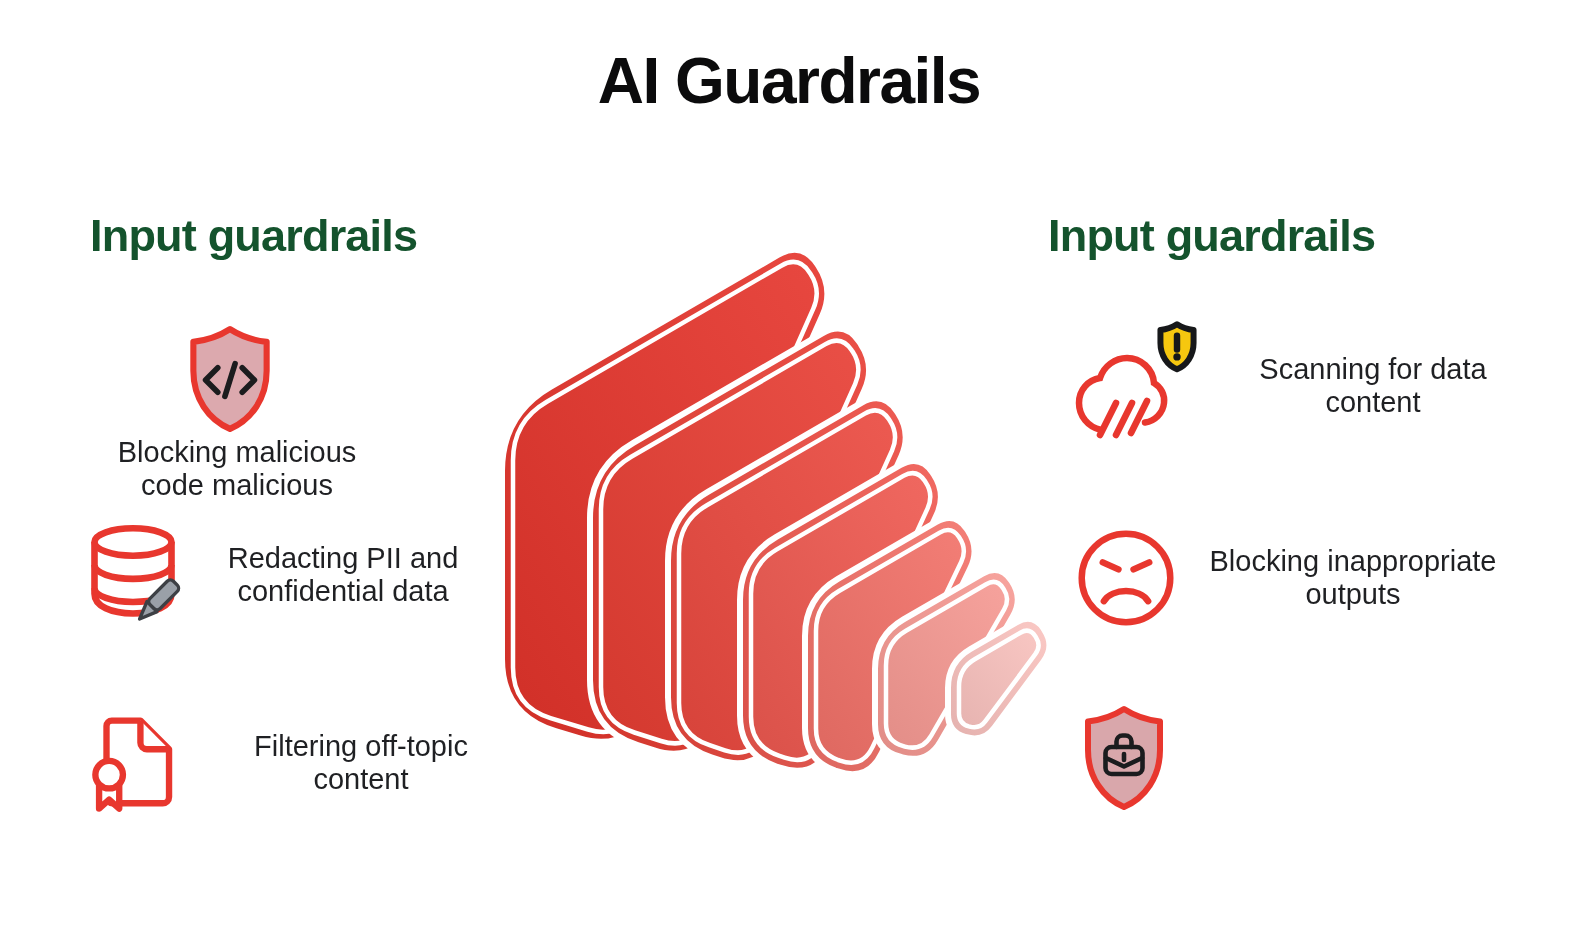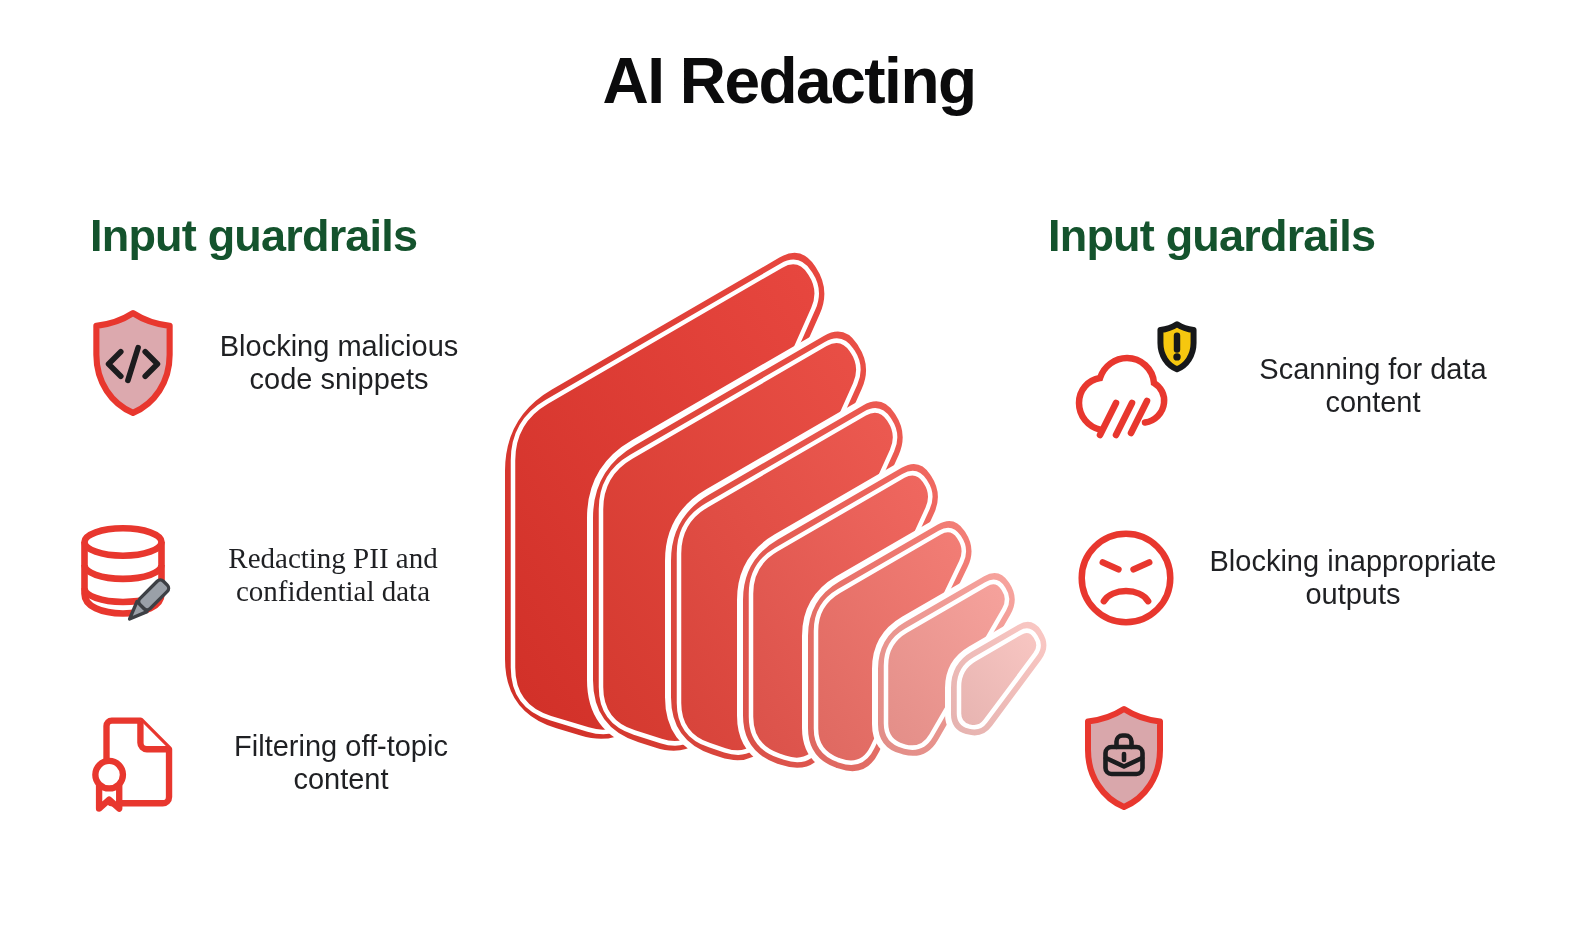--- a/index.html
+++ b/index.html
@@ -73,62 +73,62 @@
     <path d="M740.0,600.0 Q740.0,558.0 776.3,536.9 L900.1,465.2 Q920.0,453.6 932.7,472.8 L933.7,474.4 Q946.4,493.7 936.8,514.6 L831.3,745.6 Q815.6,780.0 779.9,767.7 L776.3,766.5 Q740.0,754.0 740.0,715.6 Z" fill="url(#slabg3)" stroke="#ffffff" stroke-width="6" stroke-linejoin="round"></path>
     <path d="M751.0,593.7 Q751.0,564.3 776.4,549.6 L903.4,475.9 Q916.5,468.3 924.9,481.0 L925.5,482.0 Q933.9,494.6 927.6,508.4 L820.7,742.3 Q809.7,766.4 784.7,757.7 L778.8,755.7 Q751.0,746.2 751.0,716.8 Z" fill="none" stroke="#ffffff" stroke-width="4.5" stroke-linejoin="round"></path>
     <path d="M805.0,636.0 Q805.0,598.0 837.9,578.9 L936.3,521.8 Q955.0,511.0 966.9,529.0 L967.9,530.5 Q979.8,548.6 970.4,568.1 L881.8,753.1 Q868.0,782.0 837.8,771.4 L835.2,770.6 Q805.0,760.0 805.0,728.0 Z" fill="url(#slabg4)" stroke="#ffffff" stroke-width="6" stroke-linejoin="round"></path>
     <path d="M816.0,630.9 Q816.0,604.3 839.0,591.0 L939.7,532.6 Q951.5,525.7 959.0,537.1 L959.6,538.1 Q967.1,549.4 961.3,561.7 L872.5,747.1 Q862.3,768.4 840.1,760.6 L838.2,760.0 Q816.0,752.2 816.0,728.6 Z" fill="none" stroke="#ffffff" stroke-width="4.5" stroke-linejoin="round"></path>
     <path d="M875.0,669.0 Q875.0,636.0 903.5,619.4 L982.6,573.6 Q1000.0,563.5 1011.1,580.3 L1012.0,581.7 Q1023.1,598.6 1013.0,616.0 L940.5,741.4 Q927.5,764.0 902.3,757.3 L900.2,756.7 Q875.0,750.0 875.0,723.9 Z" fill="url(#slabg5)" stroke="#ffffff" stroke-width="6" stroke-linejoin="round"></path>
     <path d="M886.0,665.4 Q886.0,642.3 906.0,630.7 L986.2,584.2 Q996.5,578.2 1003.1,588.2 L1003.6,589.0 Q1010.2,598.9 1004.2,609.3 L931.2,735.6 Q922.2,751.2 904.8,746.6 L903.4,746.2 Q886.0,741.5 886.0,723.6 Z" fill="none" stroke="#ffffff" stroke-width="4.5" stroke-linejoin="round"></path>
     <path d="M948.0,688.0 Q948.0,662.0 970.5,649.0 L1016.4,622.3 Q1033.0,612.7 1043.6,628.7 L1044.4,630.1 Q1055.0,646.1 1043.5,661.5 L994.3,727.7 Q983.7,742.0 966.6,737.2 L965.1,736.8 Q948.0,732.0 948.0,714.2 Z" fill="url(#slabg6)" stroke="#ffffff" stroke-width="6" stroke-linejoin="round"></path>
     <path d="M959.0,686.5 Q959.0,668.3 974.7,659.2 L1020.4,632.7 Q1029.5,627.4 1035.3,636.2 L1035.8,636.9 Q1041.6,645.7 1035.3,654.2 L985.4,721.2 Q979.4,729.4 969.6,726.6 L968.8,726.4 Q959.0,723.7 959.0,713.5 Z" fill="none" stroke="#ffffff" stroke-width="4.5" stroke-linejoin="round"></path>
   </svg>
 
-<div class="page-title">AI Redacting</div>
+<div class="page-title">AI Guardrails</div>
 
 <div class="col-heading" id="heading-input">Input guardrails</div>
 <div class="col-heading" id="heading-output">Input guardrails</div>
 
-<div class="item" style="left:82px;top:304px;height:118px;">
+<div class="item" style="left:82px;top:322px;height:118px;flex-direction:column;">
   <span class="icon-box">
     <svg width="102" height="114" viewBox="0 0 100 112">
       <path d="M50 7 C40 13.5 27 18 14 19.5 L14 48 C14 75 29 96 50 105 C71 96 86 75 86 48 L86 19.5 C73 18 60 13.5 50 7 Z" fill="#dca9ae" stroke="#e8372e" stroke-width="6" stroke-linejoin="round"></path>
       <g stroke="#1c1c1e" stroke-width="5.5" fill="none" stroke-linecap="round" stroke-linejoin="round">
         <path d="M38 45 L26 57 L38 69"></path>
         <path d="M62 45 L74 57 L62 69"></path>
         <path d="M55 41 L45 73"></path>
       </g>
     </svg>
   </span>
   <div class="txt txt-left">
     <span>Blocking malicious</span><br>
-    <span>code snippets</span>
+    <span>code malicious</span>
   </div>
 </div>
 
-<div class="item" style="left:68px;top:513px;height:124px;font-family:Liberation Serif, serif;">
+<div class="item" style="left:78px;top:513px;height:124px;">
   <span class="icon-box">
     <svg width="110" height="112" viewBox="0 0 100 100">
       <path d="M15 20 L15 67 C15 78.5 30.5 85 50 85 C69.5 85 85 78.5 85 67 L85 20" fill="#ffffff" stroke="#e8372e" stroke-width="6"></path>
       <path d="M15 41 A35 12.5 0 0 0 85 41" fill="none" stroke="#e8372e" stroke-width="6"></path>
       <path d="M15 62 A35 12.5 0 0 0 85 62" fill="none" stroke="#e8372e" stroke-width="6"></path>
       <ellipse cx="50" cy="20" rx="35" ry="12.5" fill="#ffffff" stroke="#e8372e" stroke-width="6"></ellipse>
       <g transform="translate(56,90) rotate(-45)" fill="#9aa0a8" stroke="#3d4045" stroke-width="3" stroke-linejoin="round">
         <path d="M0 0 L16 -6.5 L16 6.5 Z"></path>
         <rect x="16" y="-6.5" width="30" height="13" rx="4"></rect>
       </g>
     </svg>
   </span>
   <div class="txt txt-left">
     <span>Redacting PII and</span><br>
     <span>confidential data</span>
   </div>
 </div>
 
-<div class="item" style="left:80px;top:700px;height:126px;">
+<div class="item" style="left:80px;top:700px;height:126px;gap:20px;">
   <span class="icon-box">
     <svg width="106" height="112" viewBox="0 0 100 100">
       <path d="M25 82 L25 15 C25 12.2 27.2 10 30 10 L57 10 L84 37 L84 82 C84 85.3 81.3 88 78 88 L31 88 C27.7 88 25 85.3 25 82 Z" fill="#ffffff" stroke="#e8372e" stroke-width="6" stroke-linejoin="round"></path>
       <path d="M57 10 L57 31 C57 34.3 59.7 37 63 37 L84 37" fill="#ffffff" stroke="#e8372e" stroke-width="6" stroke-linejoin="round"></path>
       <path d="M18 70 L18 93 L27.5 84.5 L37 93 L37 70 Z" fill="#ffffff" stroke="#e8372e" stroke-width="6" stroke-linejoin="round"></path>
       <circle cx="27.5" cy="61" r="13" fill="#ffffff" stroke="#e8372e" stroke-width="6"></circle>
     </svg>
   </span>
   <div class="txt txt-left">
     <span>Filtering off-topic</span><br>

